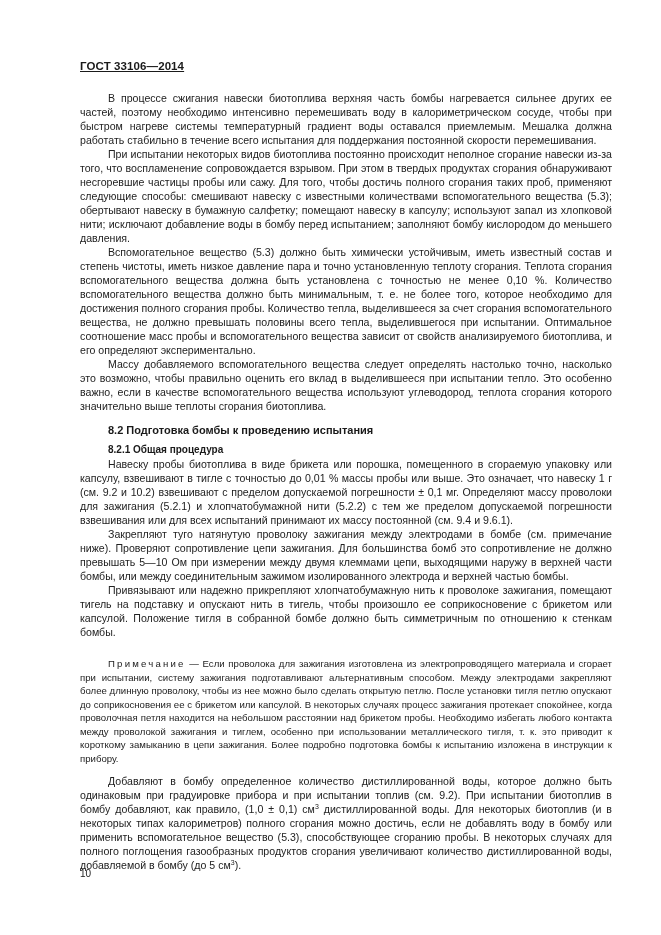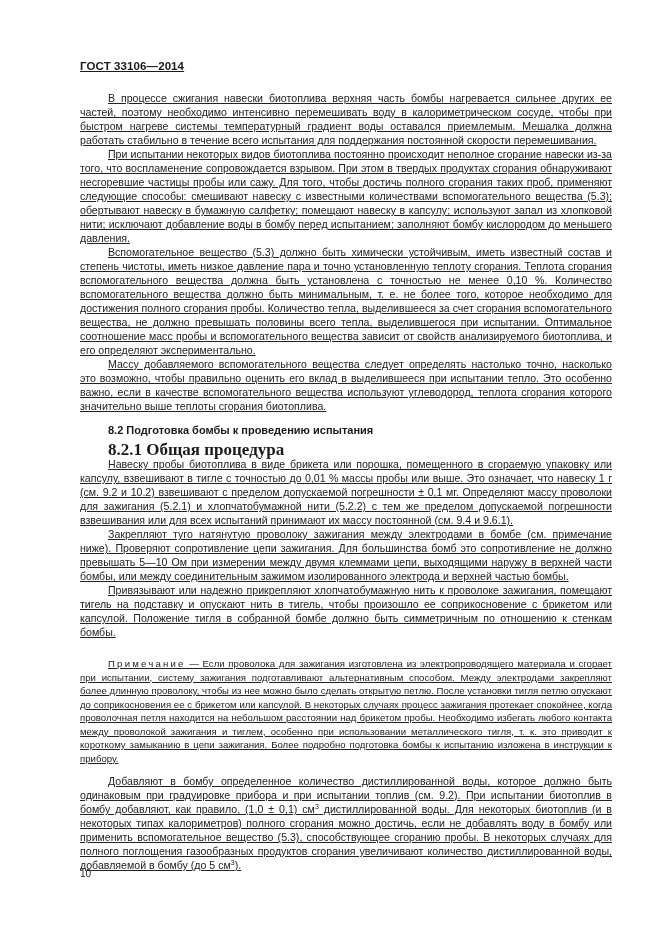--- a/index.html
+++ b/index.html
@@ -10,28 +10,28 @@
   }
   .header {
     position: absolute; top: 60px; left: 0;
     font-size: 11.5px; font-weight: bold; letter-spacing: 0.1px; color: #1a1a1a; text-decoration: underline;
   }
   .body { position: absolute; top: 91px; left: 0; width: 532px; }
   p {
     margin: 0; font-size: 10.6px; line-height: 14px; text-align: justify;
     text-align-last: left;
   }
-  p.ind { text-indent: 28px; text-decoration: underline; }
+  p.ind { text-indent: 28px; }
   h2 {
     margin: 10px 0 0 0; font-size: 11px; line-height: 14px; font-weight: bold;
     padding-left: 28px; color: #1a1a1a;
   }
   h3 {
-    margin: 6px 0 0 0; font-size: 17px; line-height: 14px; font-weight: bold;
-    padding-left: 28px; color: #1a1a1a; font-family: Liberation Serif, serif;
+    margin: 6px 0 0 0; font-size: 10px; line-height: 14px; font-weight: bold;
+    padding-left: 28px; color: #1a1a1a;
   }
   .note { margin-top: 18px; }
   .note p { font-size: 9.6px; line-height: 13.5px; }
   .note .lbl { letter-spacing: 2.2px; }
   .after-note { margin-top: 9px; }
   .pgnum {
     position: absolute; top: 846px; left: 0;
     font-size: 10px; color: #222; margin-top: 22px;
   }
   sup { font-size: 7px; line-height: 0; vertical-align: 4px; }

